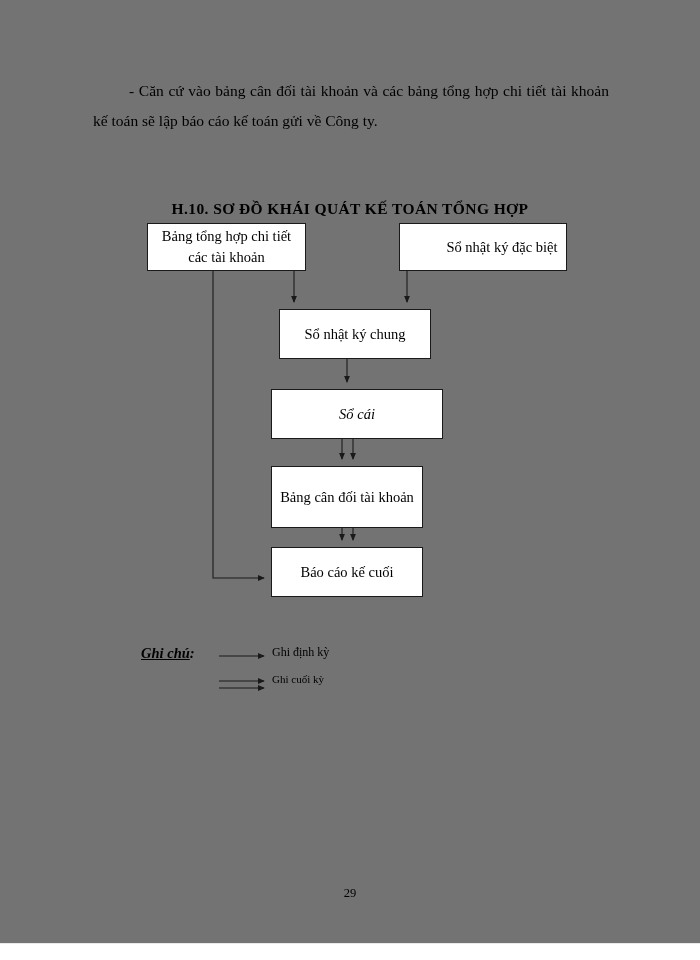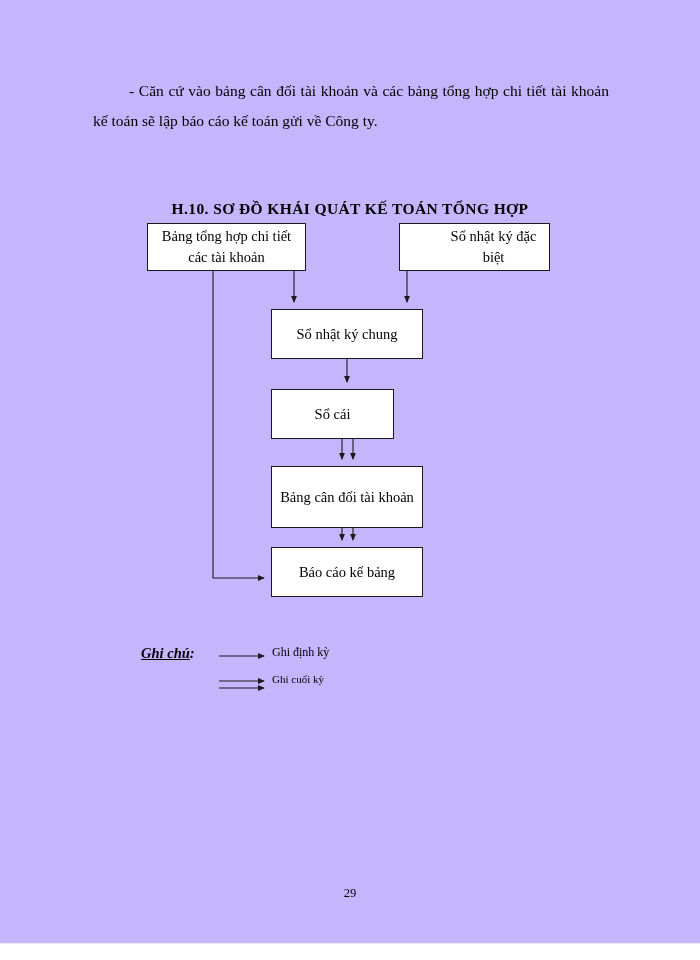--- a/index.html
+++ b/index.html
@@ -8,21 +8,21 @@
     background: #ffffff;
   }
   body {
     font-family: "Liberation Serif", "DejaVu Serif", serif;
     color: #000000;
   }
   #page {
     position: relative;
     width: 700px;
     height: 960px;
-    background: #c4b5fd;
+    background: #737373;
     overflow: hidden;
   }
   
   .page-edge {
     position: absolute;
     left: 0;
     bottom: 0;
     width: 700px;
     height: 16px;
     background: #ffffff;
@@ -73,23 +73,23 @@
     display: flex;
     align-items: center;
     justify-content: center;
     text-align: center;
     font-size: 14.5px;
     line-height: 21px;
     padding: 0 6px;
   }
 
   #node-bang-tong-hop { left: 147px; top: 223px; width: 159px; height: 48px; }
-  #node-so-nhat-ky-db { left: 399px; top: 223px; width: 151px; height: 48px; padding-left: 44px; }
-  #node-so-nhat-ky-chung { left: 271px; top: 309px; width: 152px; height: 50px; }
-  #node-so-cai { left: 271px; top: 389px; width: 123px; height: 50px; }
+  #node-so-nhat-ky-db { left: 399px; top: 223px; width: 168px; height: 48px; padding-left: 44px; }
+  #node-so-nhat-ky-chung { left: 279px; top: 309px; width: 152px; height: 50px; }
+  #node-so-cai { left: 271px; top: 389px; width: 172px; height: 50px; font-style: italic; }
   #node-bang-can-doi { left: 271px; top: 466px; width: 152px; height: 62px; }
   #node-bao-cao { left: 271px; top: 547px; width: 152px; height: 50px; }
 
   
   .legend {
     position: absolute;
     left: 141px;
     top: 645px;
     width: 330px;
     height: 60px;
@@ -183,21 +183,21 @@
 
   <div class="node" id="node-so-cai">
     <span>Sổ cái</span>
   </div>
 
   <div class="node" id="node-bang-can-doi">
     <span>Bảng cân đối tài khoản</span>
   </div>
 
   <div class="node" id="node-bao-cao">
-    <span>Báo cáo kế bảng</span>
+    <span>Báo cáo kế cuối</span>
   </div>
 
   <div class="legend">
     <div class="legend-title"><span class="u">Ghi chú</span><span>:</span></div>
 
     <svg width="330" height="60" viewBox="0 0 330 60" xmlns="http://www.w3.org/2000/svg">
       <defs>
         <marker id="lgarrow" markerWidth="7" markerHeight="7" refX="5.6" refY="3" orient="auto">
           <polygon points="0 0.3, 6.4 3, 0 5.7" fill="#1a1a1a"></polygon>
         </marker>

